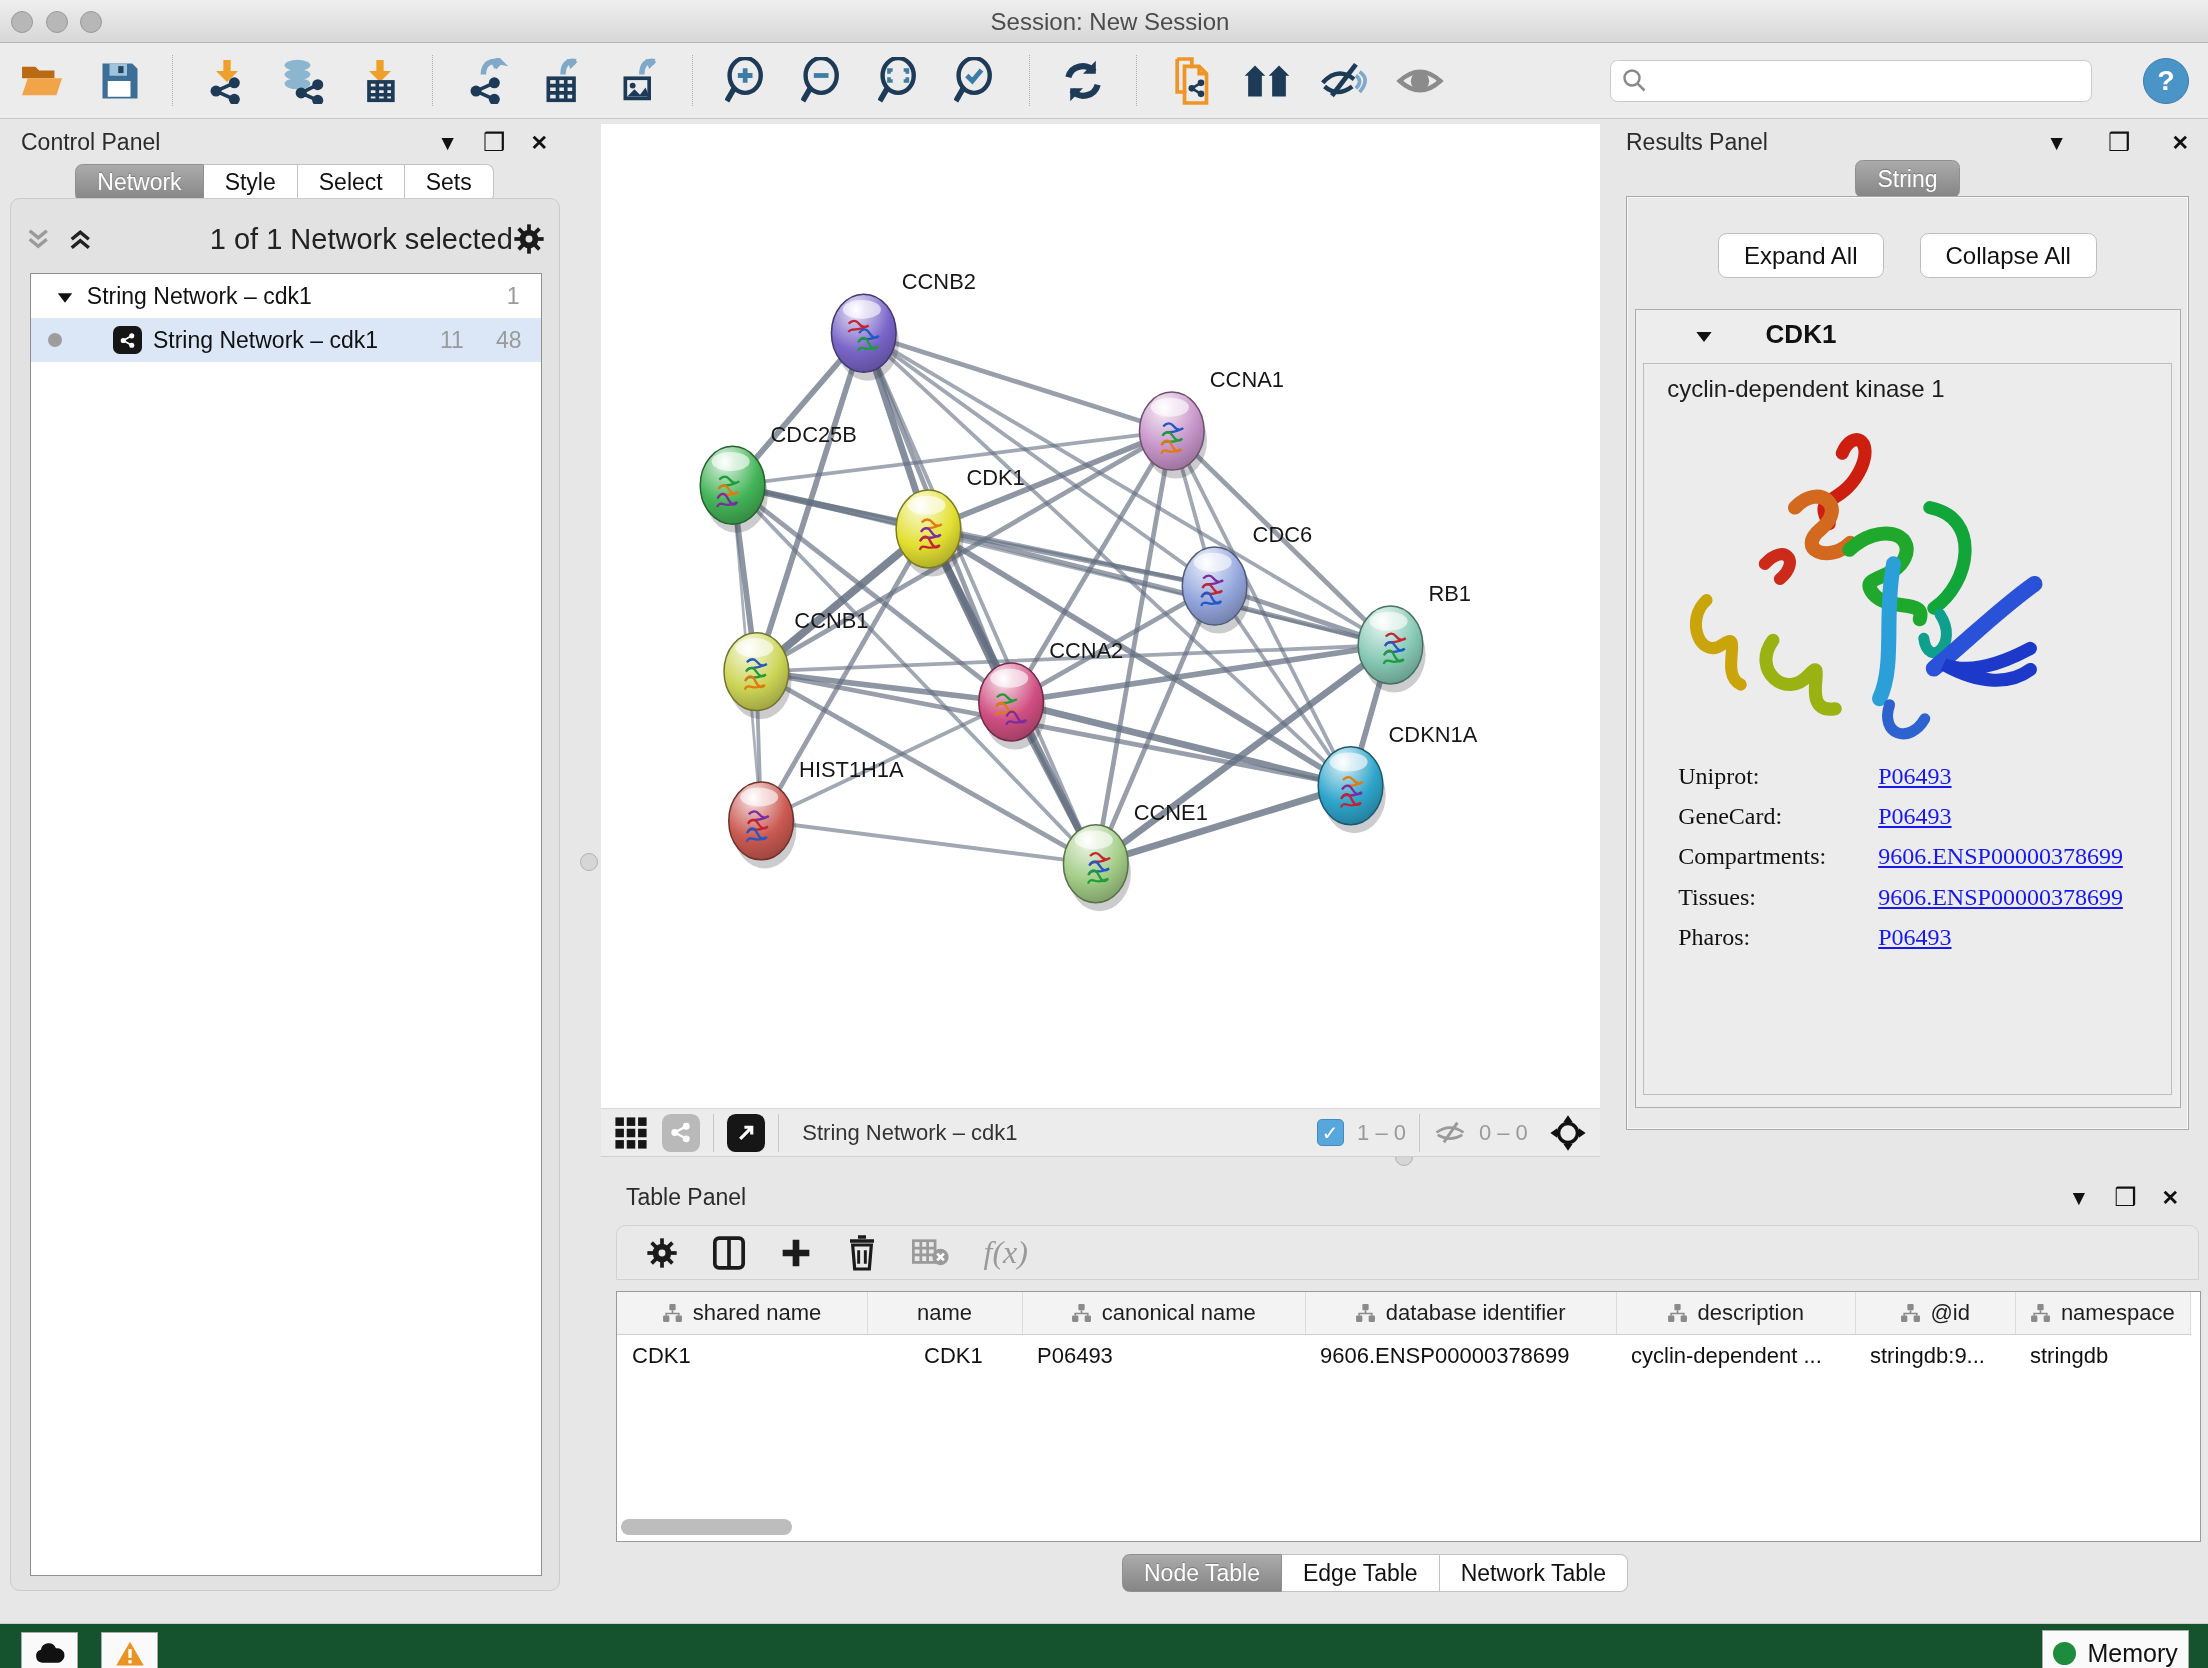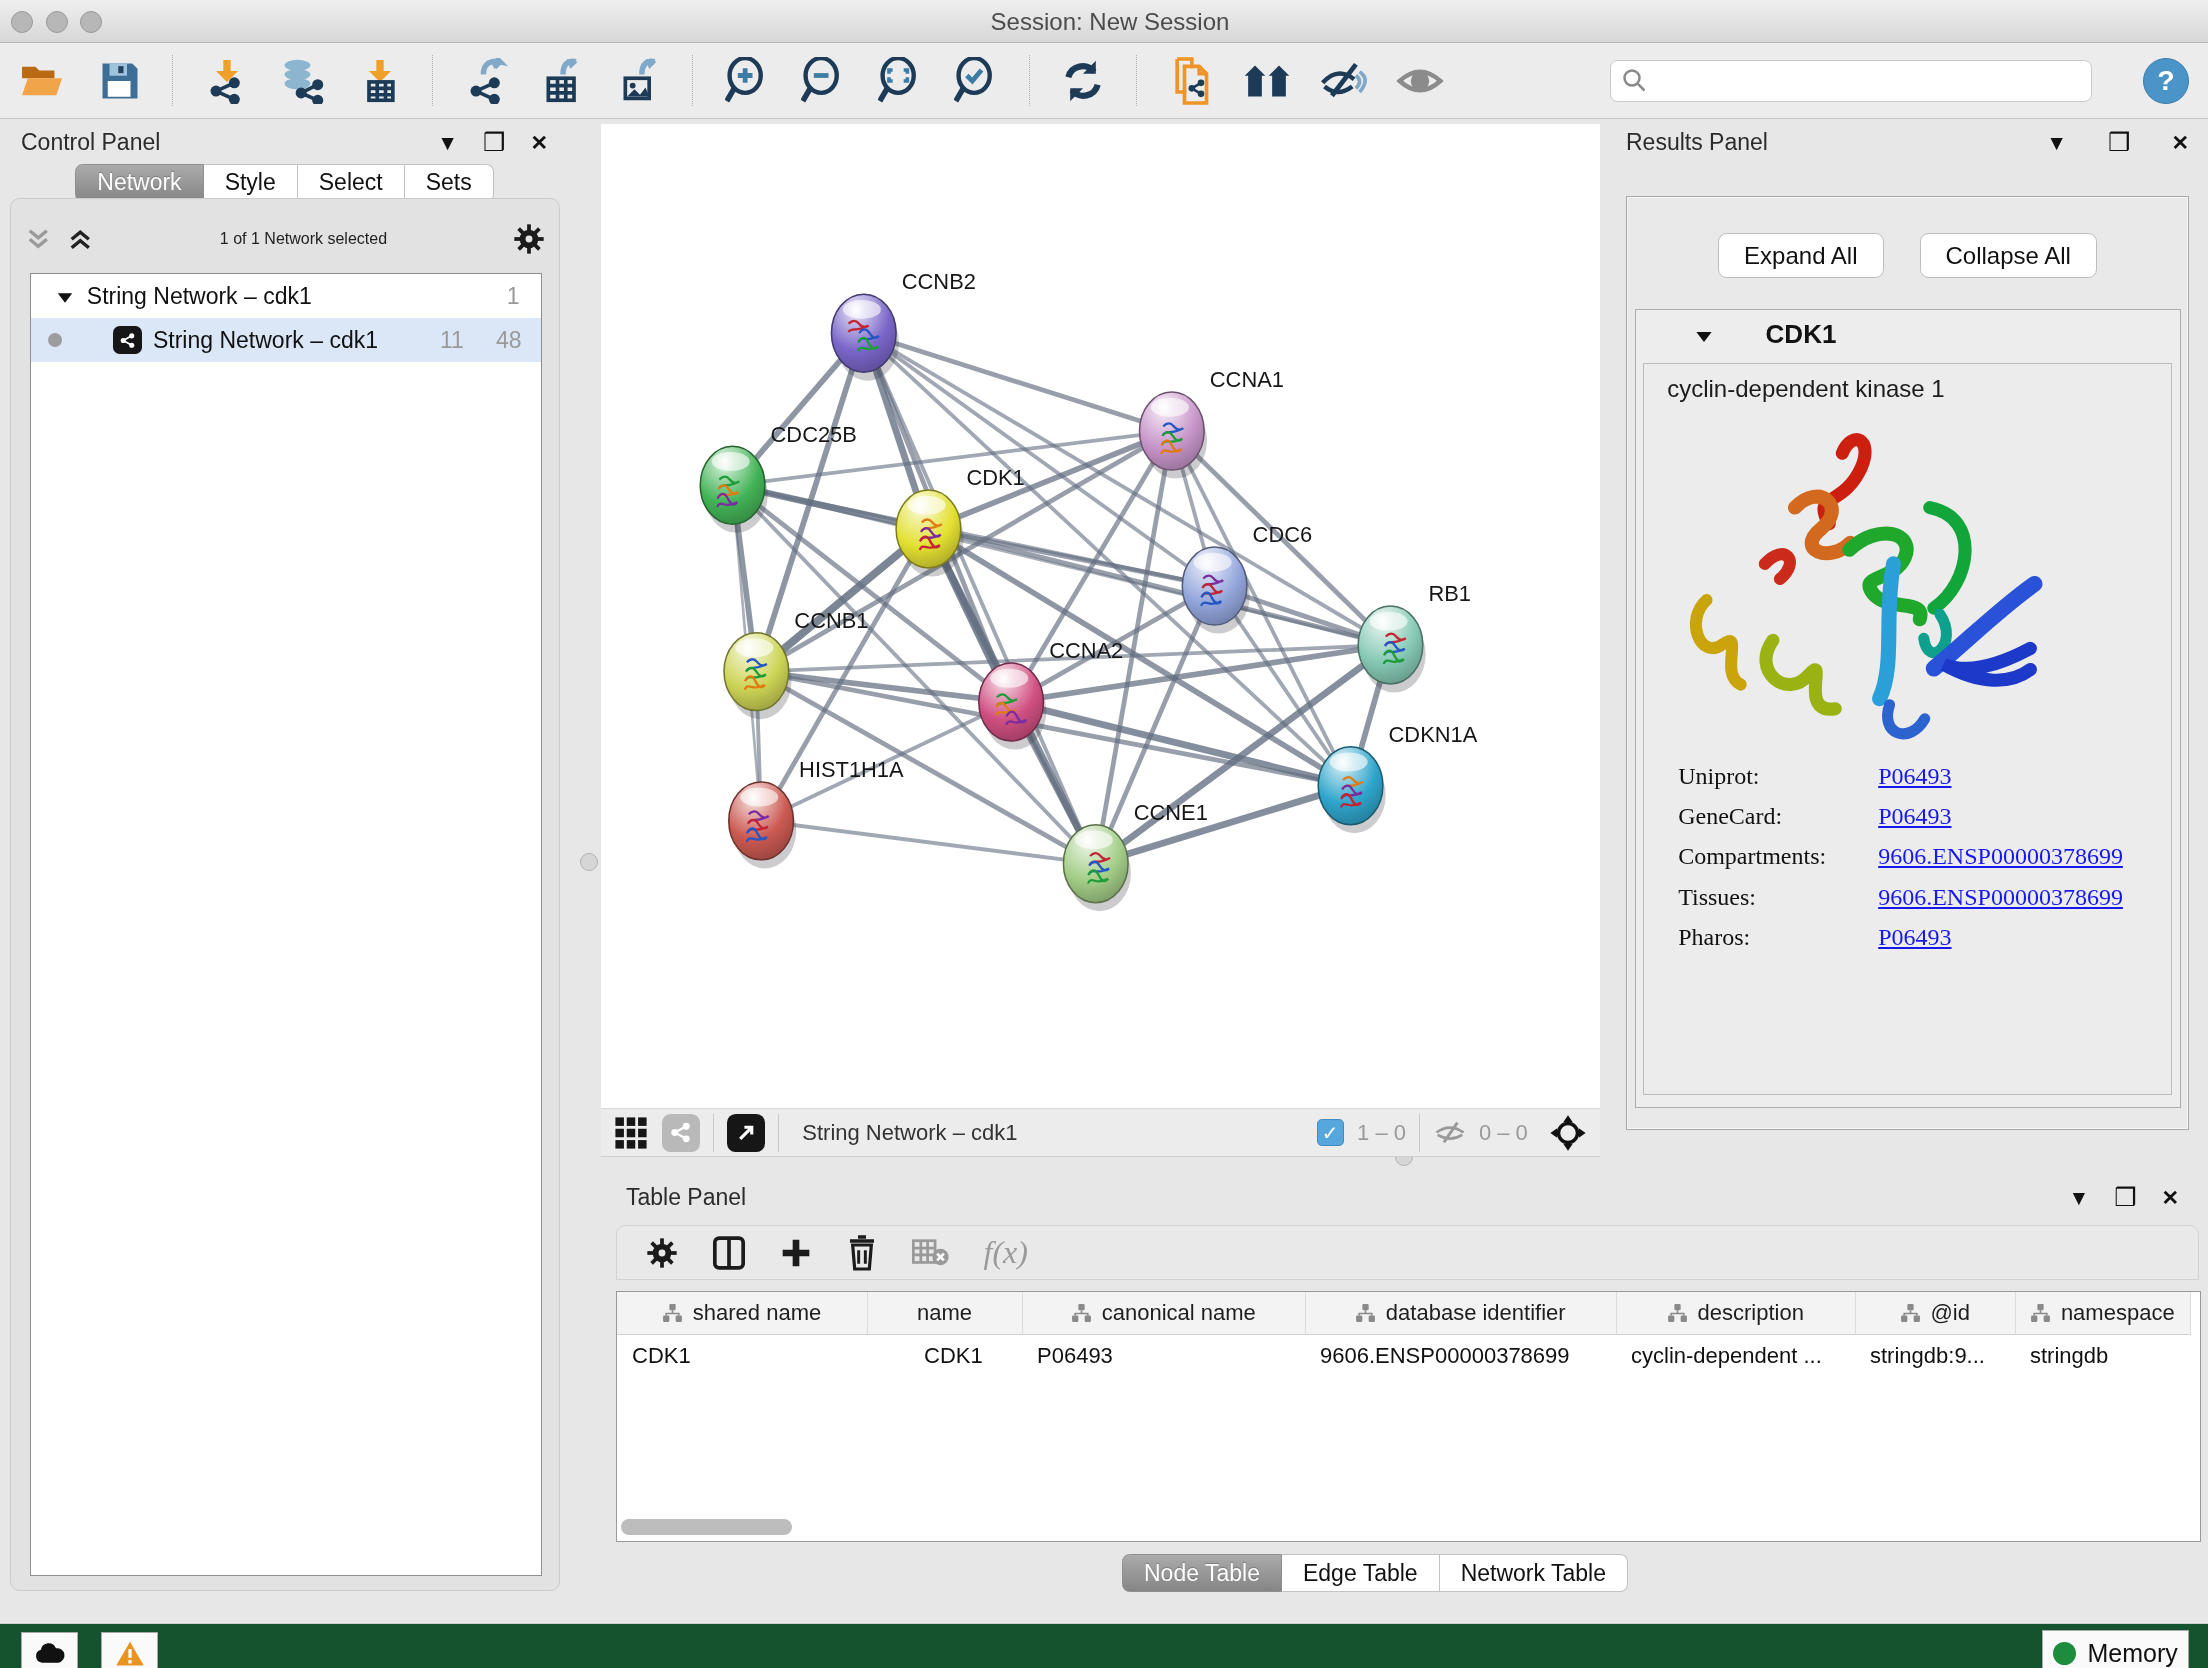--- a/index.html
+++ b/index.html
@@ -22,21 +22,21 @@
   .seg{display:flex;justify-content:center;}
   .seg .tab{background:#fff;border:1px solid #c2c2c2;border-left:none;padding:2.9px 21px;font-size:23px;color:#111;height:38px;box-sizing:border-box;display:flex;align-items:center;}
   .seg .tab:first-child{border-left:1px solid #c2c2c2;border-radius:7.6px 0 0 7.6px;}
   .seg .tab:last-child{border-radius:0 7.6px 7.6px 0;}
   .seg .tab.sel{background:linear-gradient(#ababab,#858585);color:#fff;text-shadow:0 -1px 1px rgba(0,0,0,.25);border-color:#8f8f8f;}
   
   .cp{left:0;top:124px;width:569px;height:1469px;}
   .cp .phead{padding:0 21px;}
   .cp-body{position:absolute;left:9.5px;top:74px;width:548px;height:1391px;background:#e2e2e2;border:1px solid #cbcbcb;border-radius:9.5px;}
   .cp-row{position:absolute;left:13.3px;top:21px;width:521px;height:38px;display:flex;align-items:center;}
-  .cp-status{flex:1;text-align:center;font-size:16px;color:#222;}
+  .cp-status{flex:1;text-align:right;font-size:29px;color:#222;}
   .cp-list{position:absolute;left:19px;top:74px;width:510px;height:1301px;background:#fff;border:1px solid #8f8f8f;}
   .tree-row{height:44px;display:flex;align-items:center;font-size:23px;color:#111;}
   .tree-row .cnt{color:#9a9a9a;}
   .tree-row.sel{background:#dbe7f7;}
   .badge{width:28.5px;height:28.5px;background:#161616;border-radius:6.7px;display:flex;align-items:center;justify-content:center;margin-right:11.4px;}
   .dot{width:14.3px;height:14.3px;border-radius:50%;background:#9d9d9d;margin:0 13.3px 0 17px;}
   
   .canvas{left:601px;top:124px;width:999px;height:984px;background:#fff;}
   .view-toolbar{left:601px;top:1108px;width:999px;height:49px;background:#ececec;border-top:1px solid #d8d8d8;border-bottom:1px solid #cfcfcf;display:flex;align-items:center;padding:0 13.3px;box-sizing:border-box;gap:13.3px;}
   .vt-sep{width:1px;height:38px;background:#c9c9c9;}
@@ -610,20 +610,23 @@
     </svg>
 </div>
 
 <div class="abs rp">
   <div class="phead">
     <span>Results Panel</span>
     <span class="sp"></span>
     <span class="picon">▼</span>
     <span class="picon" style="font-size:25px;">❒</span>
     <span class="picon" style="font-weight:bold;">✕</span>
+  </div>
+  <div class="rp-tabwrap seg">
+    <span class="tab sel" style="border-radius:7.6px;">String</span>
   </div>
   <div class="rp-outer">
     <div class="btnrow">
       <button class="wbtn">Expand All</button>
       <button class="wbtn">Collapse All</button>
     </div>
     <div class="gene-box">
       <div class="gene-head">
         <span style="margin:0 53px 0 59px;"><span class="tri" style="transform:scale(.85);"></span></span>
         <span>CDK1</span>

